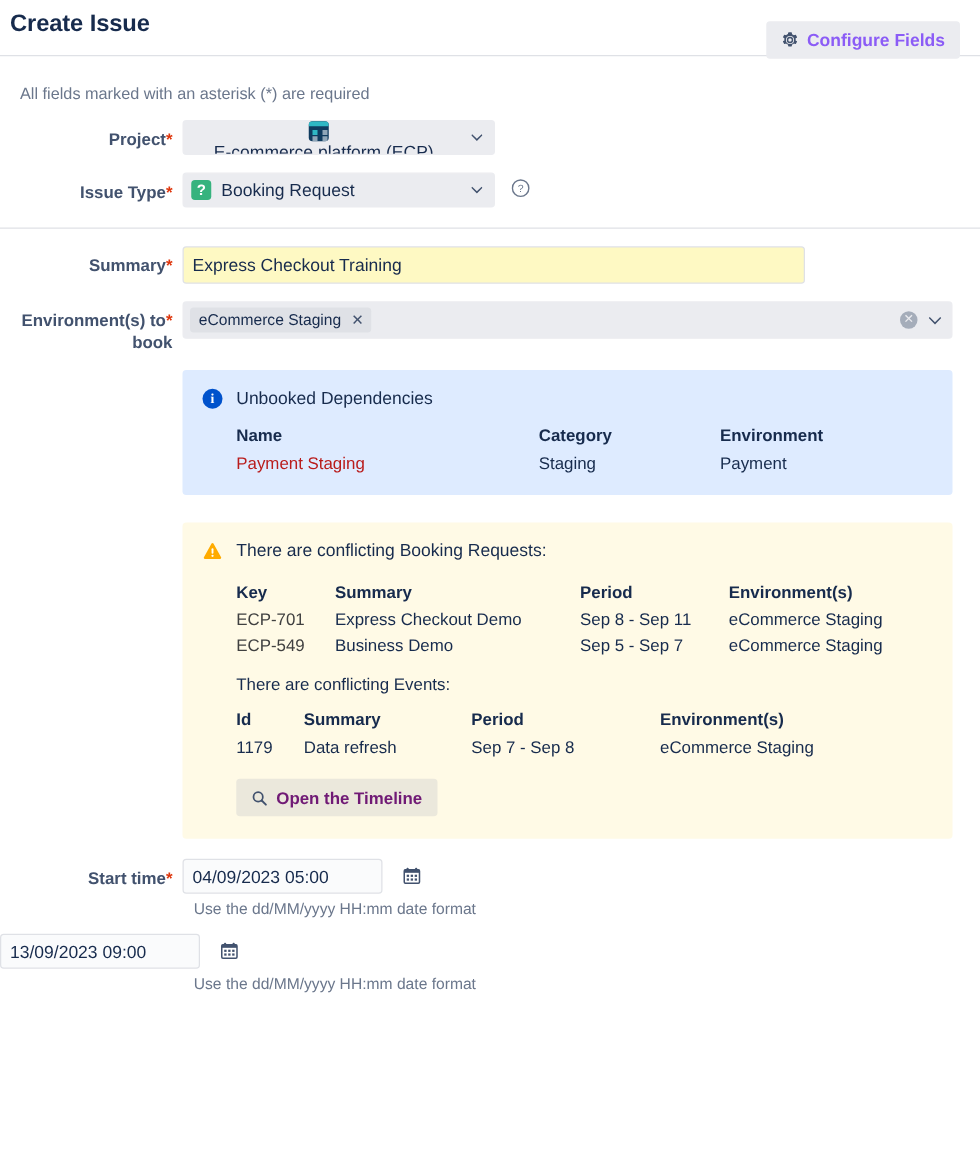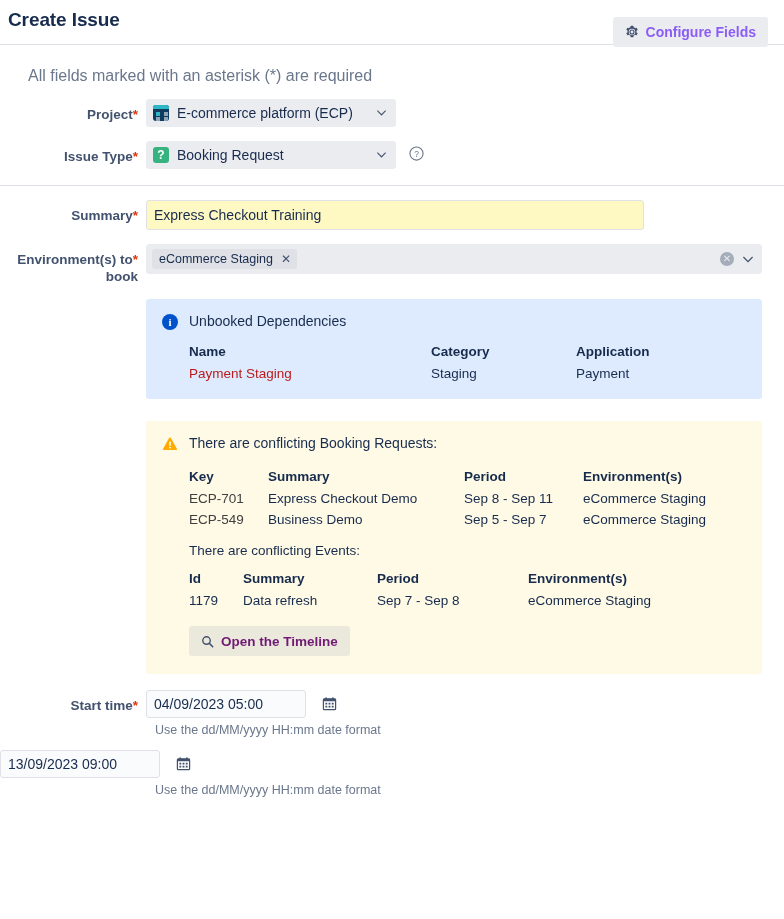--- a/index.html
+++ b/index.html
@@ -46,22 +46,22 @@
     font-weight: bold;
     color: #8b5cf6;
     cursor: pointer;
   }
   .gear-icon { display: block; width: 14px; height: 14px; }
 
   
   .form-area { padding: 0; position: relative; }
   .required-note {
     margin: 0;
-    padding: 22px 0 0 28px;
-    font-size: 16px;
+    padding: 22px 0 0 16px;
+    font-size: 13px;
     color: #6B778C;
   }
   .row {
     display: flex;
     align-items: flex-start;
     margin-top: 14px;
   }
   .label-col {
     width: 146px;
     min-width: 146px;
@@ -83,21 +83,21 @@
     align-items: center;
     height: 28px;
     background: #EBECF0;
     border: 1px solid #EBECF0;
     border-radius: 3px;
     padding: 0 30px 0 6px;
     font-size: 14px;
     color: #172B4D;
     cursor: pointer;
   }
-  .select-box.project { width: 250px; }
+  .select-box.project { width: 250px; flex-direction: column; }
   .select-box.issuetype { width: 250px; }
   .sq-icon {
     width: 16px; height: 16px;
     border-radius: 3px;
     margin-right: 8px;
     flex: 0 0 16px;
     display: block;
   }
   .proj-icon { background: #0F3B5F; position: relative; overflow: hidden; }
   .proj-icon::before {
@@ -395,21 +395,21 @@
       <div class="panel info">
         <div class="panel-head">
           <span class="icon-info">i</span>
           <span>Unbooked Dependencies</span>
         </div>
         <table class="mini">
           <tbody>
               <tr>
             <th style="width:242px">Name</th>
             <th style="width:145px">Category</th>
-            <th>Application</th>
+            <th>Environment</th>
           </tr>
           <tr>
             <td><a class="link">Payment Staging</a></td>
             <td>Staging</td>
             <td>Payment</td>
           </tr>
         </tbody>
           </table>
       </div>
     </div>

